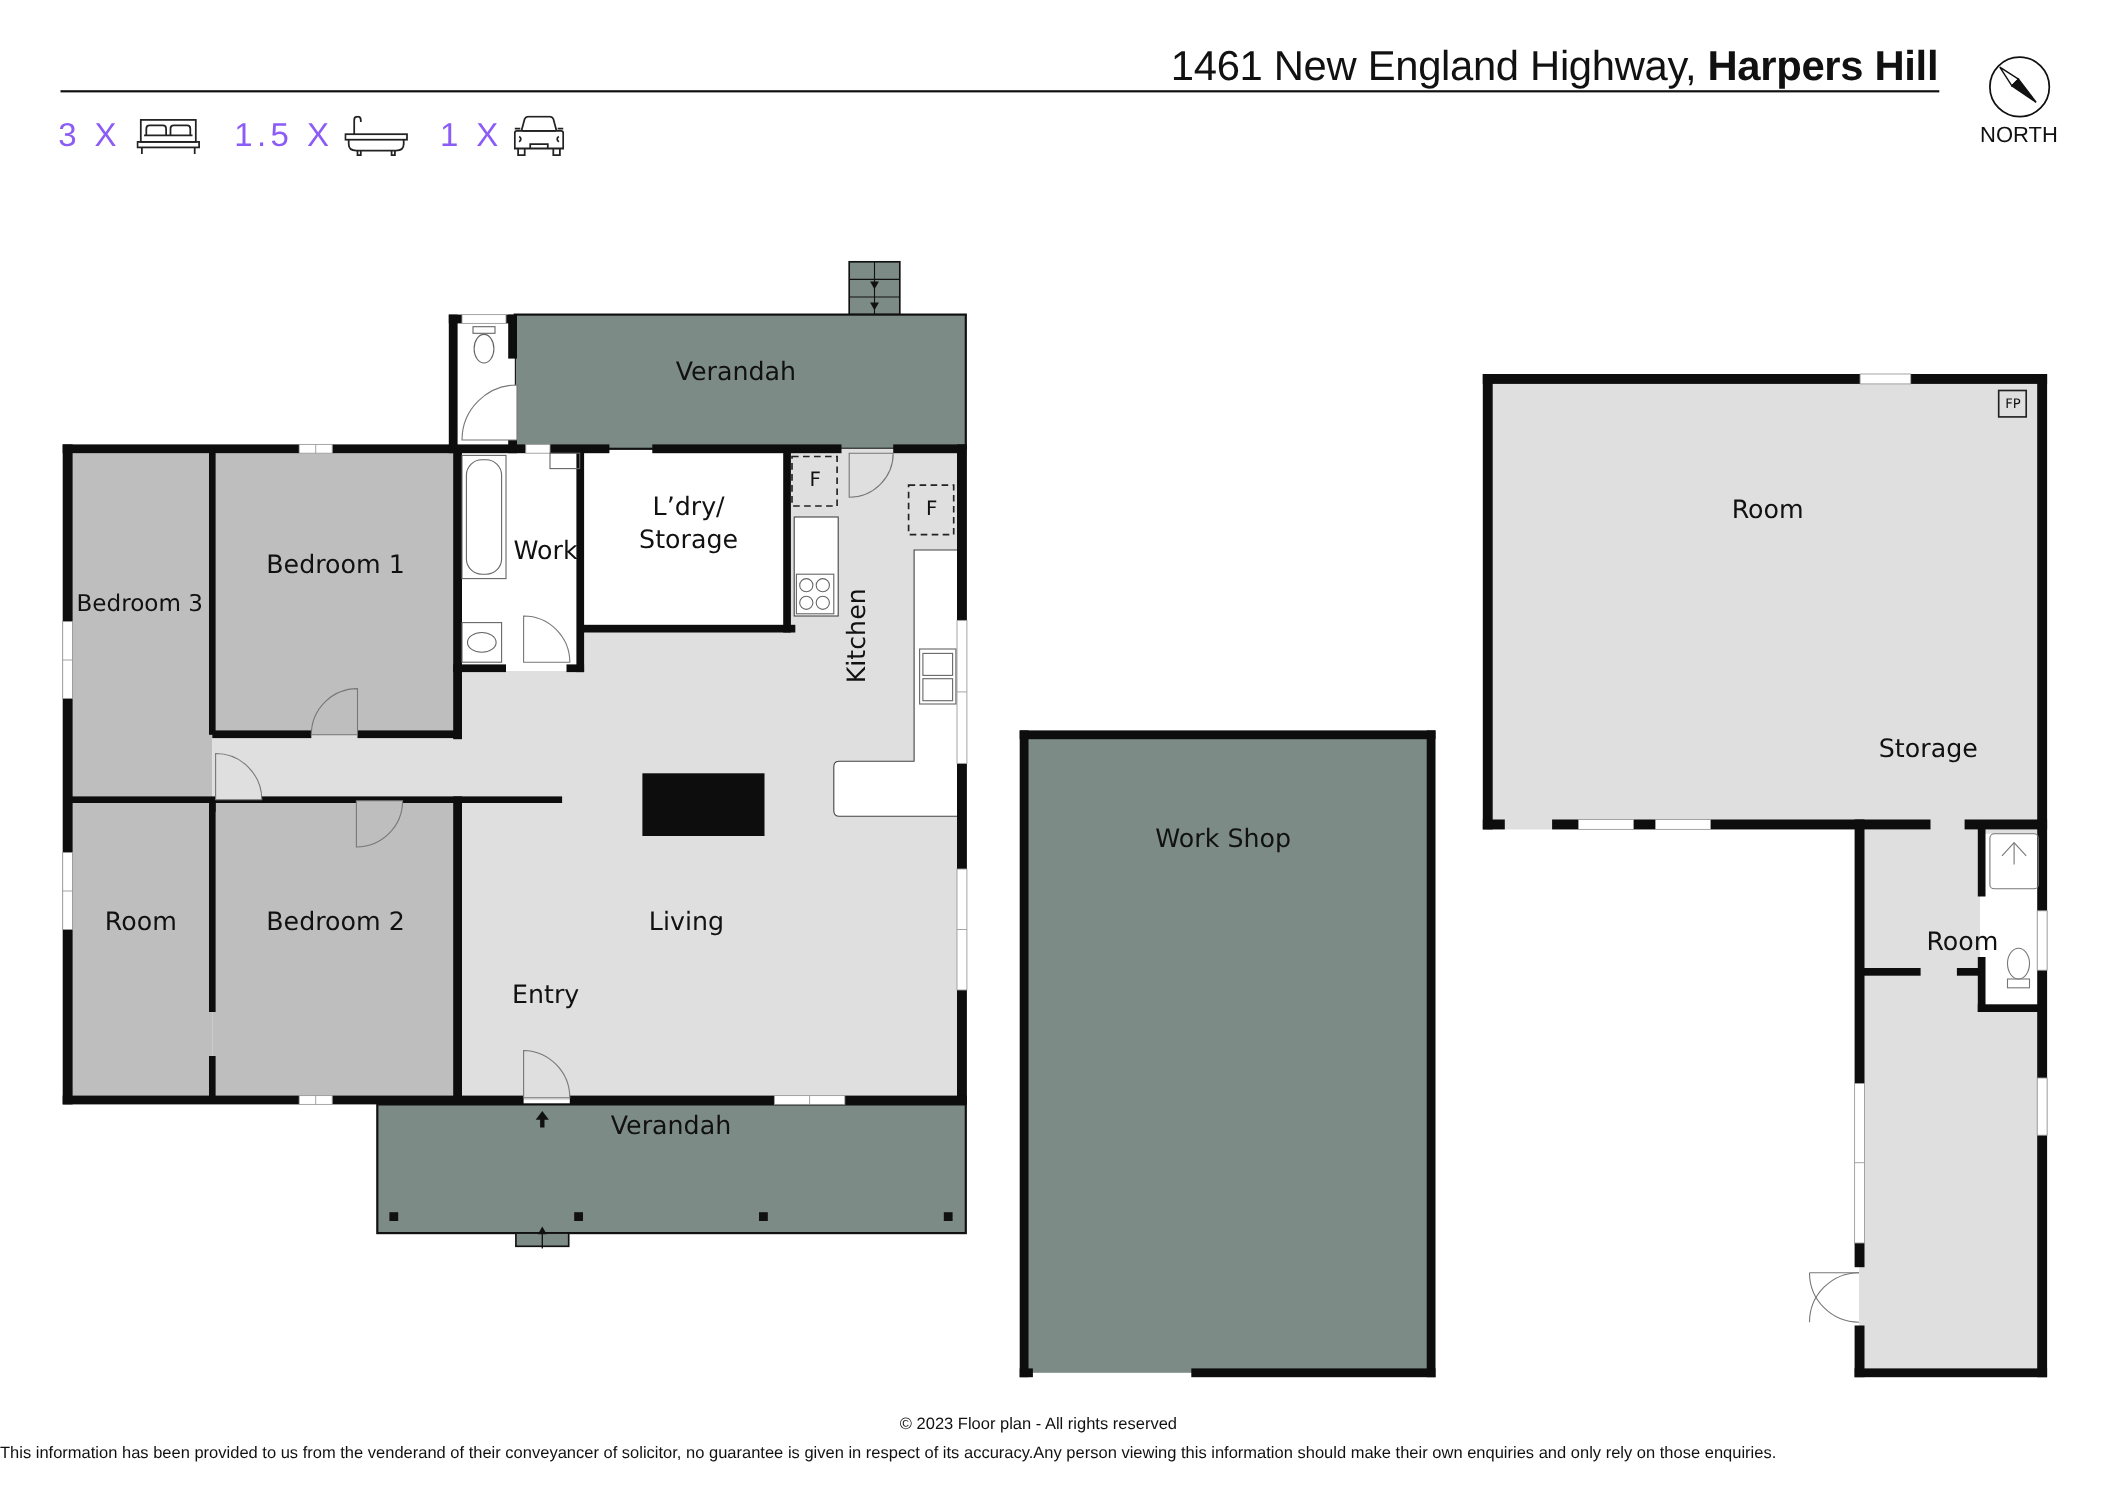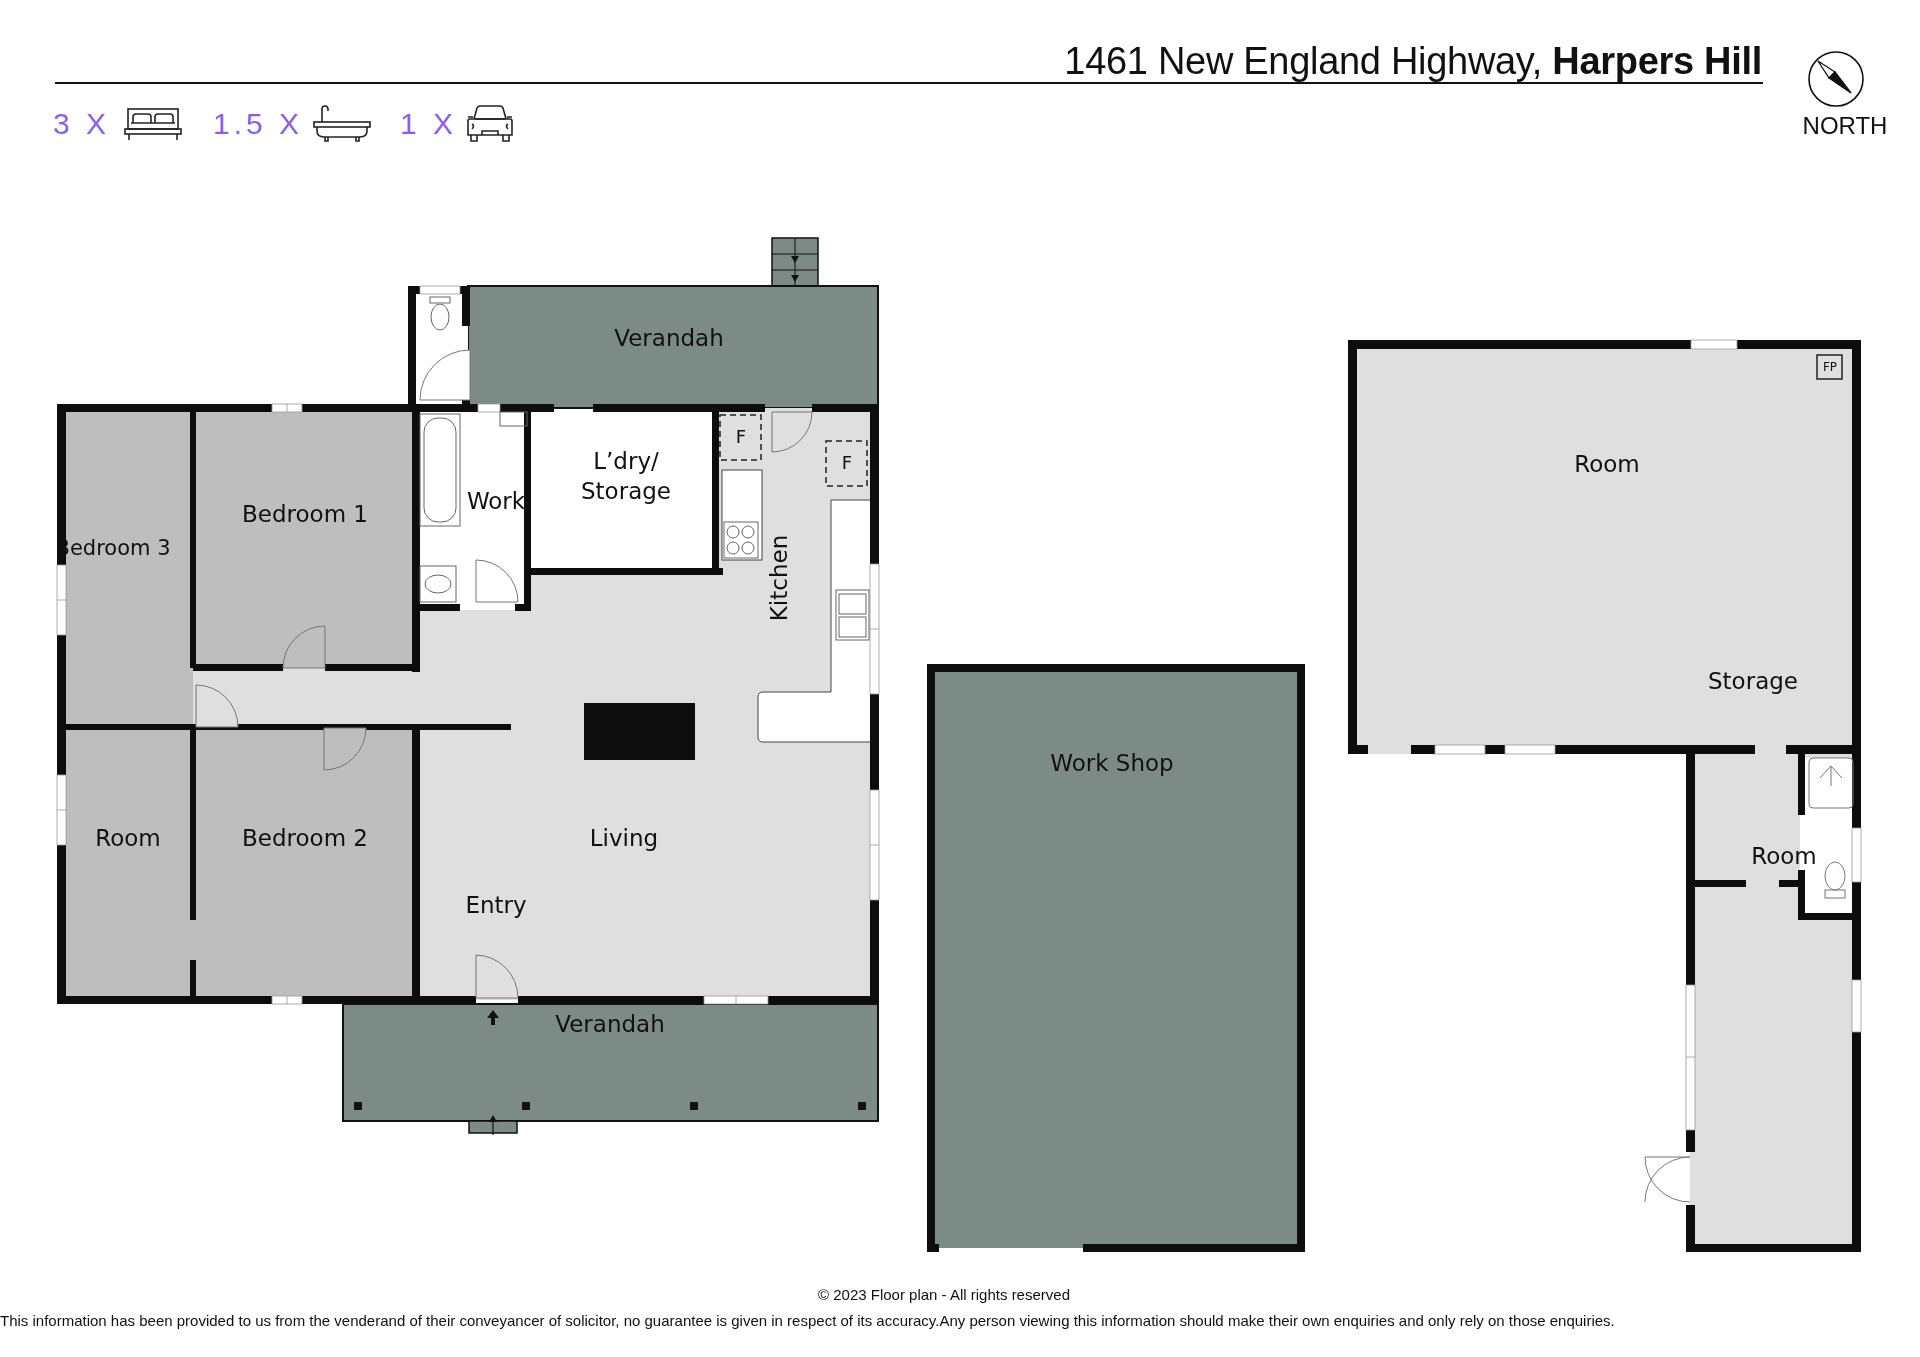--- a/index.html
+++ b/index.html
@@ -6,21 +6,21 @@
   body { width: 1920px; height: 1357px; position: relative; overflow: hidden;
          font-family: "DejaVu Sans", sans-serif; color: #111; }
   .abs { position: absolute; }
   .title { left: 0; top: 40px; width: 1762px; text-align: right; font-size: 38px;
            font-family: "Liberation Sans", sans-serif; white-space: nowrap; letter-spacing: -0.3px; }
   .title .bold { font-weight: bold; }
   .rule { left: 55px; top: 82px; width: 1708px; height: 2px; background: #111; }
   .amen { top: 104px; height: 40px; display: flex; align-items: center; font-size: 30px;
           font-family: "Liberation Sans", sans-serif; font-weight: 300; color: #8b5cf6; }
   .amen-text { letter-spacing: 4px; }
-  .compass-label { left: 1800px; top: 112px; width: 90px; text-align: center; font-size: 24px;
+  .compass-label { left: 1800px; top: 112px; width: 90px; text-align: left; font-size: 20px;
                    font-family: "Liberation Sans", sans-serif; }
   .room-label { position: absolute; font-size: 23px; font-family: "DejaVu Sans", sans-serif;
                 color: #111; white-space: nowrap; transform: translate(-50%, -50%); text-align: center; line-height: 1.2; }
   .small-label { font-size: 14px; }
   .kitchen-label { transform: translate(-50%, -50%) rotate(-90deg); }
   .footer1 { left: 0; width: 1888px; top: 1286px; text-align: center; font-size: 15px;
              font-family: "Liberation Sans", sans-serif; }
   .footer2 { left: 0; width: 1920px; top: 1312px; text-align: left; font-size: 15px;
              font-family: "Liberation Sans", sans-serif; }
   svg.plan { position: absolute; left: 0; top: 0; }
@@ -286,21 +286,21 @@
   <rect x="1817" y="355" width="25" height="24" fill="none" stroke="#222" stroke-width="1.5"></rect>
 </svg>
 
 <div class="room-label" style="left:669px; top:339px;">Verandah</div>
 <div class="room-label" style="left:496px; top:502px;">Work</div>
 <div class="room-label" style="left:626px; top:476px; line-height:30px;">
   <div>L’dry/</div>
   <div>Storage</div>
 </div>
 <div class="room-label" style="left:305px; top:515px;">Bedroom 1</div>
-<div class="room-label" style="left:113px; top:549px; font-size:21px;">Bedroom 3</div>
+<div class="room-label" style="left:127px; top:549px; font-size:21px;">Bedroom 3</div>
 <div class="room-label kitchen-label" style="left:780px; top:578px;">Kitchen</div>
 <div class="room-label" style="left:128px; top:839px;">Room</div>
 <div class="room-label" style="left:305px; top:839px;text-align:center;">Bedroom 2</div>
 <div class="room-label" style="left:624px; top:839px;">Living</div>
 <div class="room-label" style="left:496px; top:906px;">Entry</div>
 <div class="room-label" style="left:610px; top:1025px;">Verandah</div>
 <div class="room-label" style="left:1112px; top:764px;">Work Shop</div>
 <div class="room-label" style="left:1607px; top:465px;">Room</div>
 <div class="room-label" style="left:1753px; top:682px;">Storage</div>
 <div class="room-label" style="left:1784px; top:857px;">Room</div>

